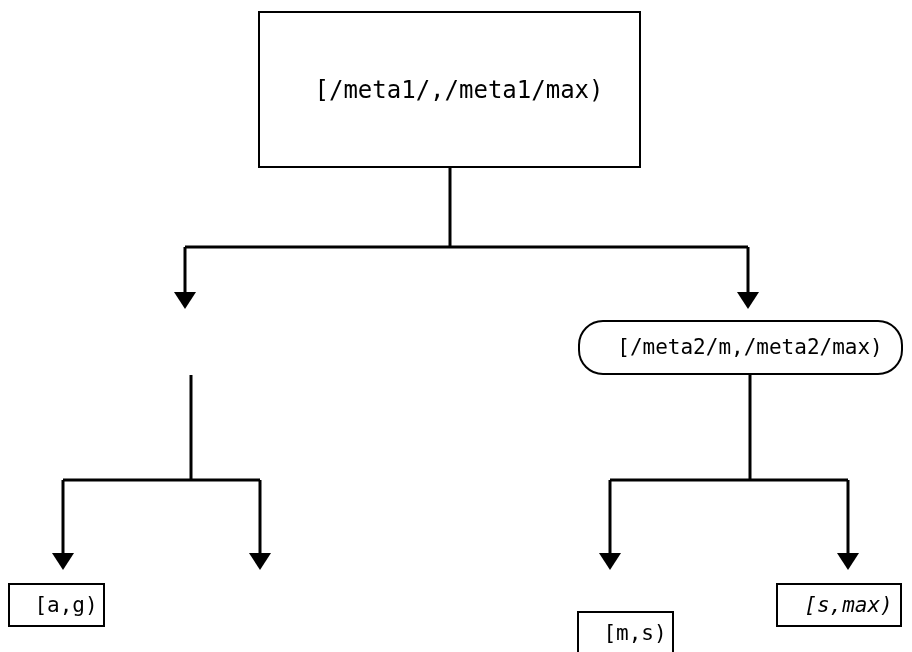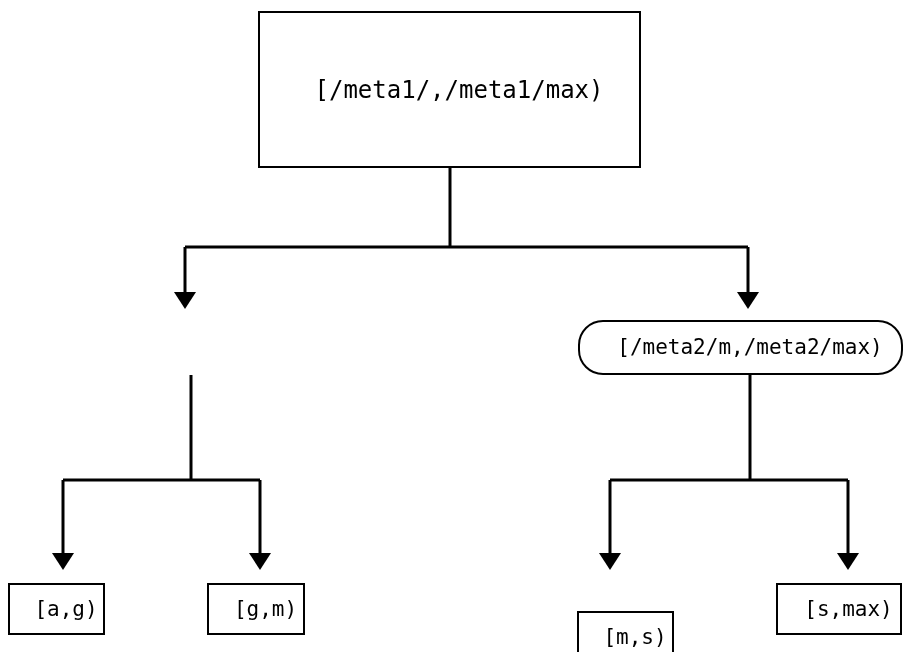--- a/index.html
+++ b/index.html
@@ -63,25 +63,25 @@
     left: 578px;
     top: 320px;
     width: 325px;
     height: 55px;
     border-radius: 25px;
   }
   #node-meta2-low .node-label,
   #node-meta2-high .node-label { font-size: 21px; }
 
   
-  .leaf-box { top: 583px; height: 52px; }
+  .leaf-box { top: 583px; height: 44px; }
   #node-leaf-ag  { left: 8px;   width: 97px;  }
   #node-leaf-gm  { left: 207px; width: 98px;  }
   #node-leaf-ms  { left: 577px; width: 97px; margin-top: 28px;  }
-  #node-leaf-smax{ left: 776px; width: 126px; }
+  #node-leaf-smax{ left: 776px; width: 126px; font-style: italic; }
   .leaf-box .node-label { font-size: 21px; }
 </style>
 </head>
 <body>
 
 <div id="diagram-canvas">
 
   <svg id="connector-layer" viewBox="0 0 912 652" width="912" height="652" xmlns="http://www.w3.org/2000/svg" aria-hidden="true">
 
     <g stroke="#000000" stroke-width="3" fill="none">
@@ -122,23 +122,20 @@
 
 
   <div class="node-box" id="node-meta2-high">
     <span class="node-label">[/meta2/m,/meta2/max)</span>
   </div>
 
   <div class="node-box leaf-box" id="node-leaf-ag">
     <span class="node-label">[a,g)</span>
   </div>
 
-  <div class="node-box leaf-box" id="node-leaf-gm">
-    <span class="node-label">[g,m)</span>
-  </div>
 
   <div class="node-box leaf-box" id="node-leaf-ms">
     <span class="node-label">[m,s)</span>
   </div>
 
   <div class="node-box leaf-box" id="node-leaf-smax">
     <span class="node-label">[s,max)</span>
   </div>
 
 </div>

